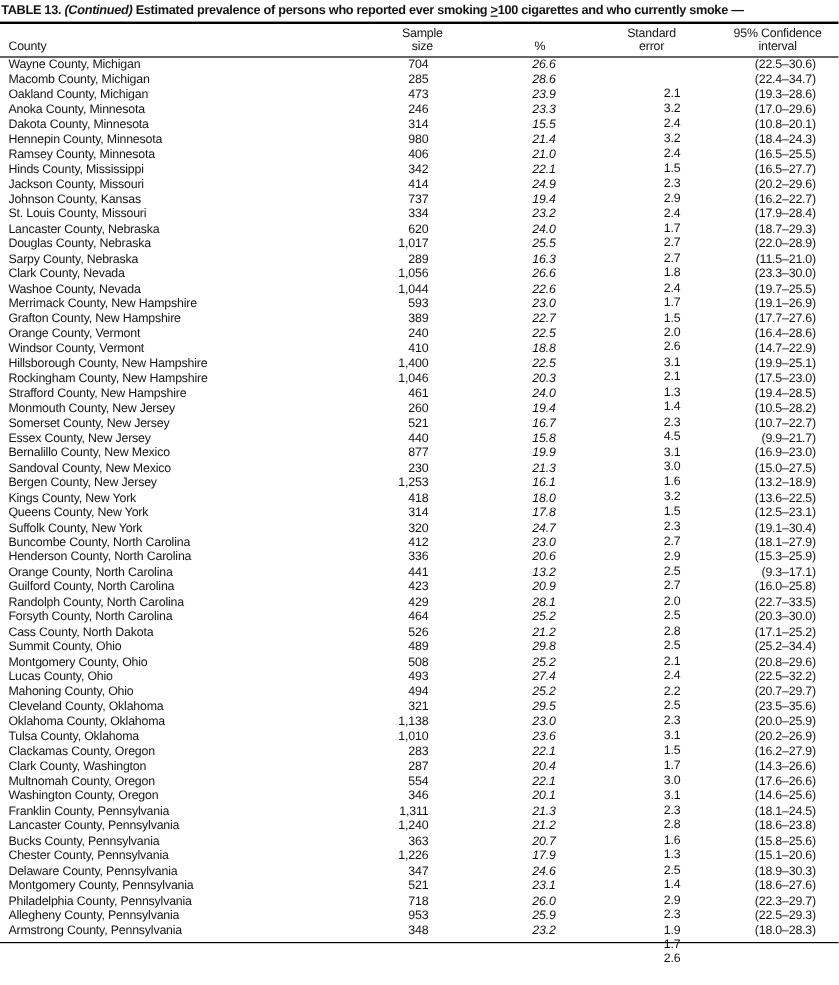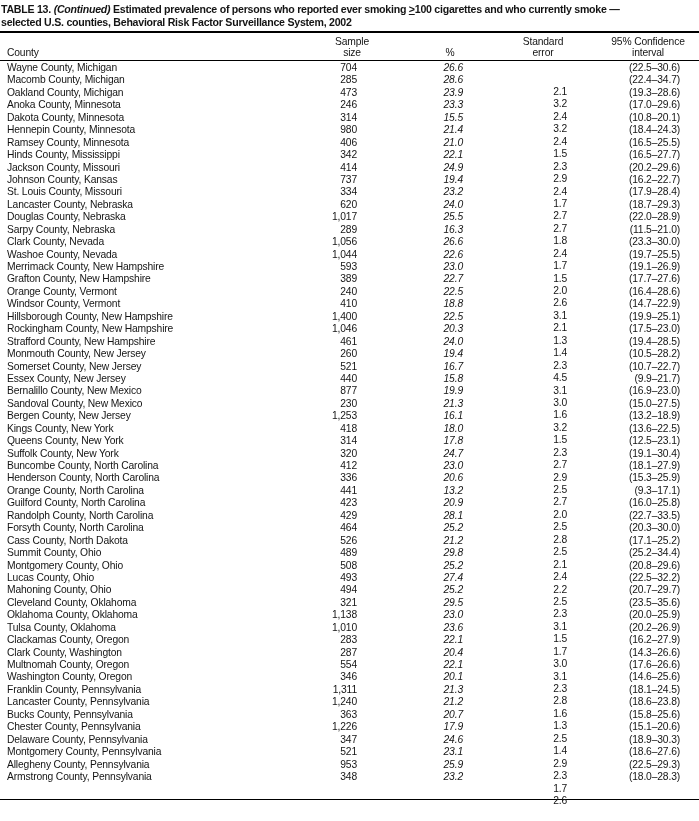--- a/index.html
+++ b/index.html
@@ -41,21 +41,21 @@
     text-align: center;
     white-space: nowrap;
   }
   .th-county { left: 7px; text-align: left; }
   .th-sample { left: 352px; transform: translateX(-50%); }
   .th-pct    { left: 450px; transform: translateX(-50%); }
   .th-se     { left: 543px; transform: translateX(-50%); }
   .th-ci     { left: 648px; transform: translateX(-50%); }
   .tbody {
     padding-top: 1px;
-    padding-bottom: 16px;
+    padding-bottom: 2px;
     border-bottom: 1.2px solid #000;
   }
   .row {
     position: relative;
     height: 12.45px;
   }
   .cell {
     position: absolute;
     top: 0;
     font-size: 10.3px;
@@ -67,21 +67,21 @@
   .cs  { right: 342px; }
   .cp  { right: 236px; font-style: italic; }
   .cse { right: 132px; margin-top: 24px; }
   .cci { right: 19px; }
 </style>
 </head>
 <body>
 
 <div class="page">
 
-  <div class="title"><span>TABLE 13.</span> <span class="it">(Continued)</span><span> Estimated prevalence of persons who reported ever smoking </span><span class="geq">&gt;</span><span>100 cigarettes and who currently smoke —</span><br><span>selected U.S. counties, Behavioral Risk Factor Surveillance System, 2002</span></div>
+  <div class="title"><span>TABLE 13.</span> <span class="it">(Continued)</span><span> Estimated prevalence of persons who reported ever smoking </span><span class="geq">&gt;</span><span>100 cigarettes and who currently smoke —</span><br></div>
 
   <div class="thead">
     <span class="th th-county">County</span>
     <span class="th th-sample"><span>Sample</span><br><span>size</span></span>
     <span class="th th-pct">%</span>
     <span class="th th-se"><span>Standard</span><br><span>error</span></span>
     <span class="th th-ci"><span>95% Confidence</span><br><span>interval</span></span>
   </div>
 
   <div class="tbody">
@@ -471,20 +471,27 @@
         <span class="cell cci">(18.9–30.3)</span>
       </div>
       <div class="row">
         <span class="cell cc">Montgomery County, Pennsylvania</span>
         <span class="cell cs">521</span>
         <span class="cell cp">23.1</span>
         <span class="cell cse">2.3</span>
         <span class="cell cci">(18.6–27.6)</span>
       </div>
       <div class="row">
+        <span class="cell cc">Philadelphia County, Pennsylvania</span>
+        <span class="cell cs">718</span>
+        <span class="cell cp">26.0</span>
+        <span class="cell cse">1.9</span>
+        <span class="cell cci">(22.3–29.7)</span>
+      </div>
+      <div class="row">
         <span class="cell cc">Allegheny County, Pennsylvania</span>
         <span class="cell cs">953</span>
         <span class="cell cp">25.9</span>
         <span class="cell cse">1.7</span>
         <span class="cell cci">(22.5–29.3)</span>
       </div>
       <div class="row">
         <span class="cell cc">Armstrong County, Pennsylvania</span>
         <span class="cell cs">348</span>
         <span class="cell cp">23.2</span>

